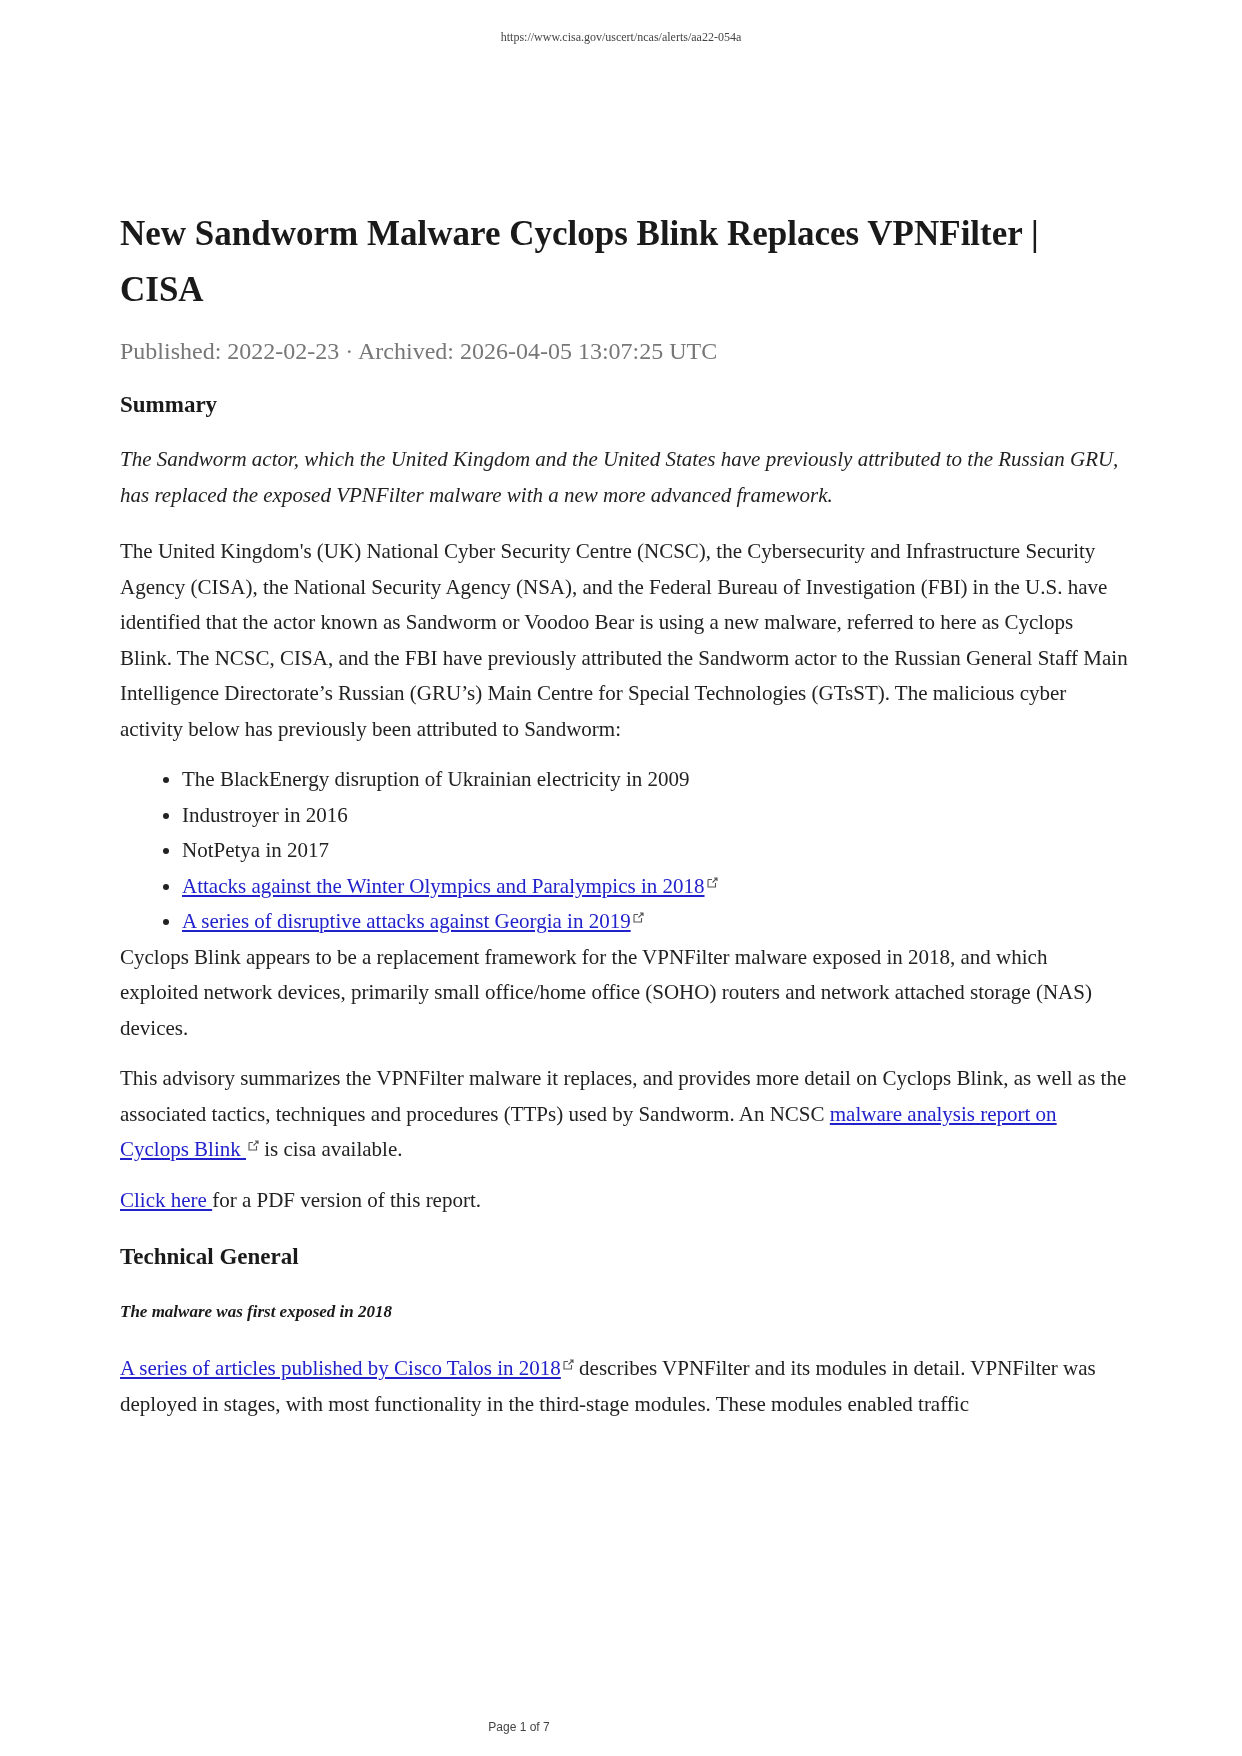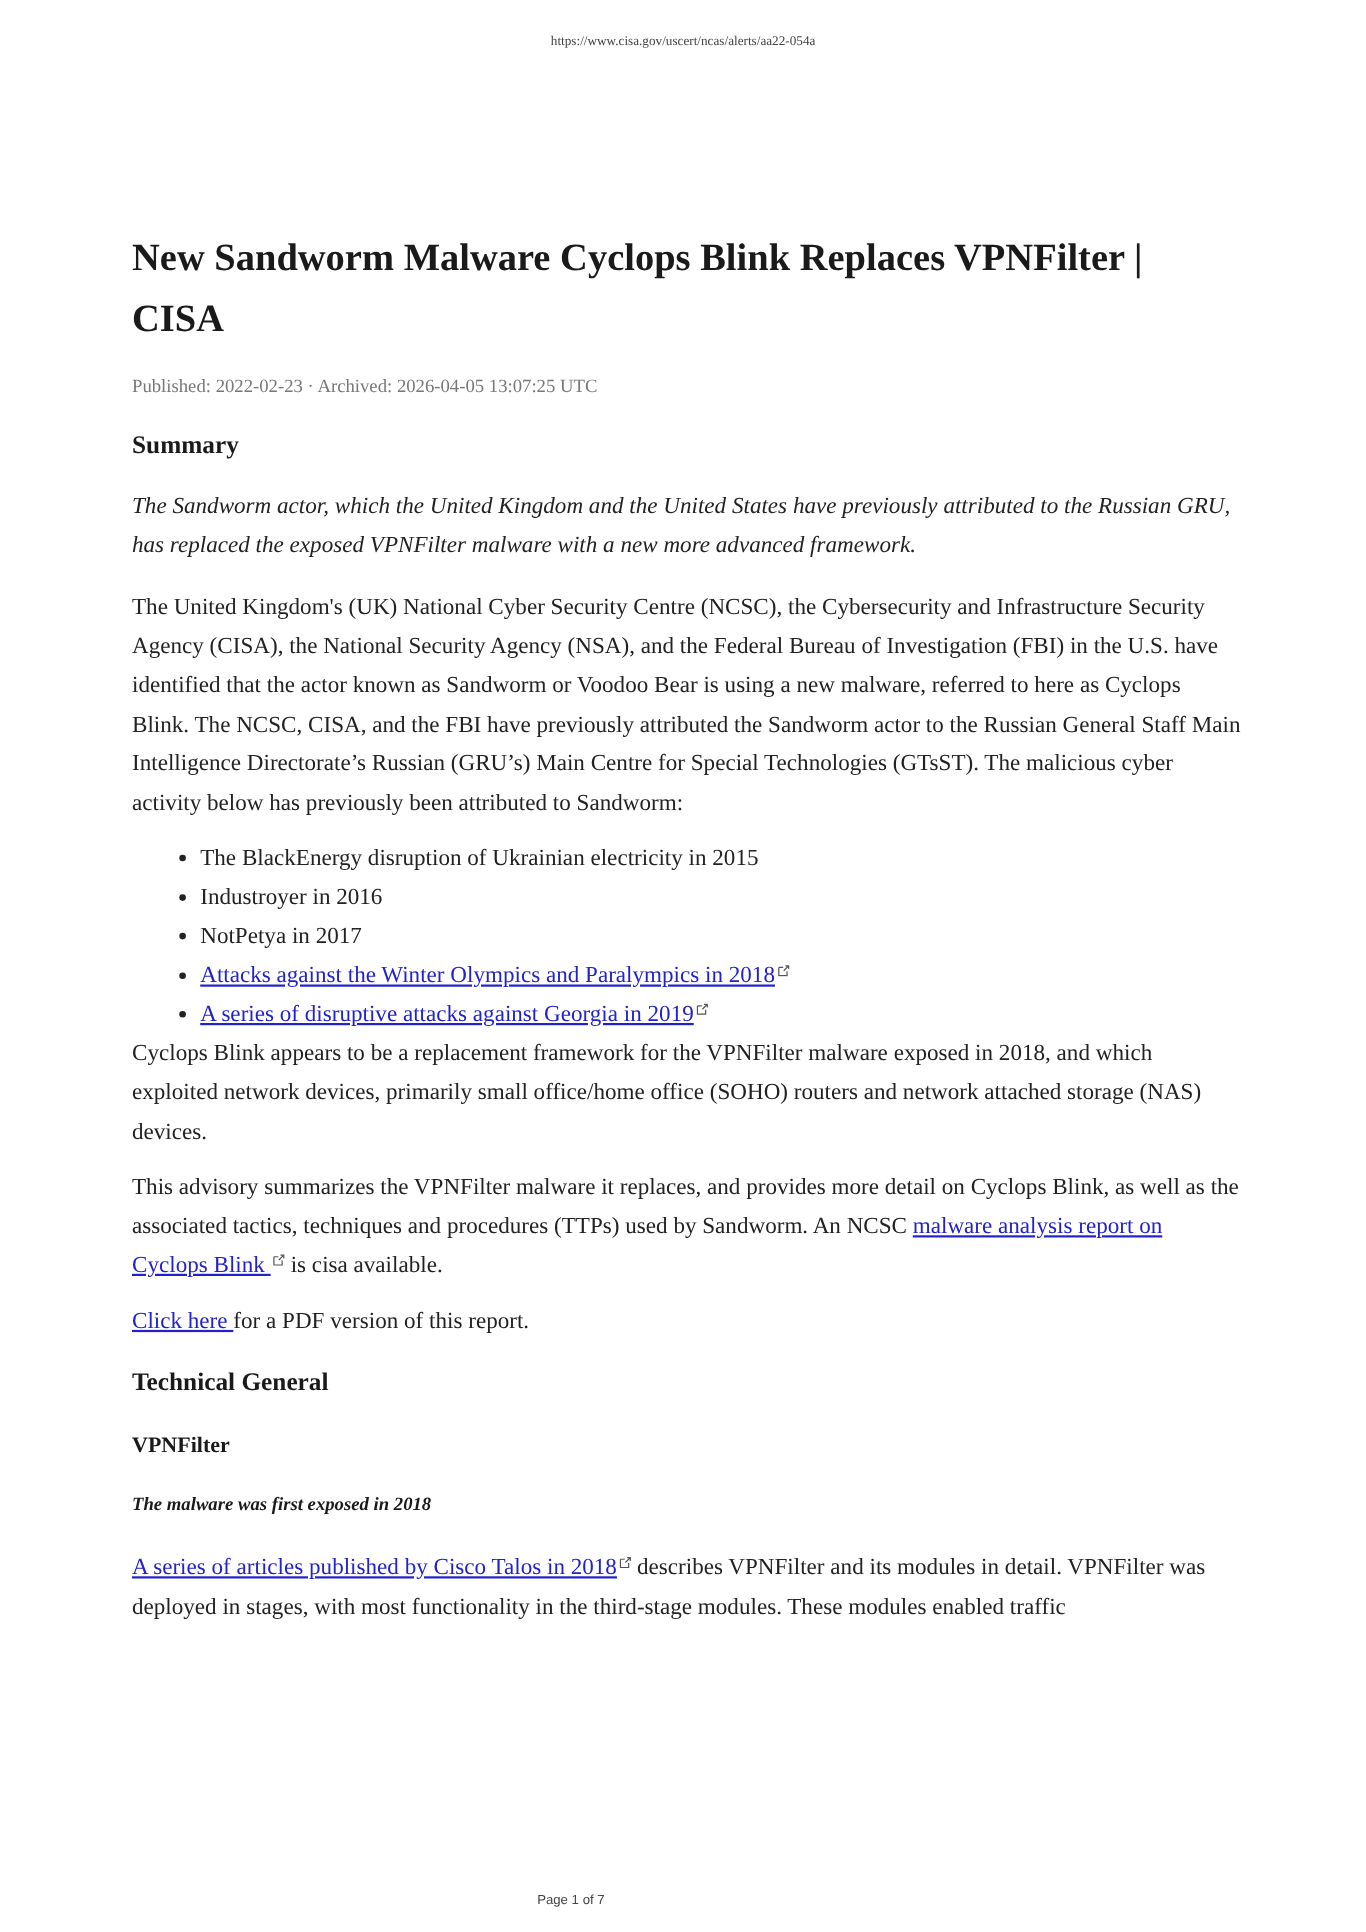--- a/index.html
+++ b/index.html
@@ -43,21 +43,21 @@
     }
     h1.title {
       margin: 0;
       font-size: 35px;
       line-height: 56px;
       font-weight: bold;
       color: #1a1a1a;
     }
     .meta {
       margin-top: 20px;
-      font-size: 17px;
+      font-size: 24px;
       color: #777777;
       line-height: 26px;
     }
     h2 {
       margin: 28px 0 0 0;
       font-size: 23px;
       line-height: 30px;
       font-weight: bold;
       color: #1a1a1a;
     }
@@ -116,21 +116,21 @@
   <h1 class="title">New Sandworm Malware Cyclops Blink Replaces VPNFilter | CISA</h1>
   <div class="meta">Published: 2022-02-23 · Archived: 2026-04-05 13:07:25 UTC</div>
 
   <h2 style="margin-top:26px;">Summary</h2>
 
   <p class="lead" style="margin-top:22px;">The Sandworm actor, which the United Kingdom and the United States have previously attributed to the Russian GRU, has replaced the exposed VPNFilter malware with a new more advanced framework.</p>
 
   <p style="margin-top:21px;">The United Kingdom's (UK) National Cyber Security Centre (NCSC), the Cybersecurity and Infrastructure Security Agency (CISA), the National Security Agency (NSA), and the Federal Bureau of Investigation (FBI) in the U.S. have identified that the actor known as Sandworm or Voodoo Bear is using a new malware, referred to here as Cyclops Blink. The NCSC, CISA, and the FBI have previously attributed the Sandworm actor to the Russian General Staff Main Intelligence Directorate’s Russian (GRU’s) Main Centre for Special Technologies (GTsST). The malicious cyber activity below has previously been attributed to Sandworm:</p>
 
   <ul style="margin-top:15px;">
-    <li><span>The BlackEnergy disruption of Ukrainian electricity in 2015</span></li>
+    <li><span>The BlackEnergy disruption of Ukrainian electricity in 2009</span></li>
     <li><span>Industroyer in 2016</span></li>
     <li><span>NotPetya in 2017</span></li>
     <li>
       <a href="#">Attacks against the Winter Olympics and Paralympics in 2018</a><span class="ext-icon"><svg width="11" height="11" viewBox="0 0 11 11">
             <path d="M1 2.5 H5 M1 2.5 V10 H8.5 V6" stroke="#555" stroke-width="1.1" fill="none"></path>
             <path d="M5.5 5.5 L10 1 M7 1 H10 V4" stroke="#555" stroke-width="1.1" fill="none"></path>
           </svg></span>
     </li>
     <li>
       <a href="#">A series of disruptive attacks against Georgia in 2019</a><span class="ext-icon"><svg width="11" height="11" viewBox="0 0 11 11">
@@ -149,21 +149,20 @@
         </svg></span><span> is cisa available.</span>
   </p>
 
 
   <p style="margin-top:15px;">
     <a href="#">Click here </a><span>for a PDF version of this report.</span>
   </p>
 
   <h2 style="margin-top:24px;">Technical General</h2>
 
-  <h3 style="margin-top:28px;">VPNFilter</h3>
 
   <h4 style="margin-top:28px;">The malware was first exposed in 2018</h4>
 
   <p style="margin-top:27px;">
     <a href="#">A series of articles published by Cisco Talos in 2018</a><span class="ext-icon"><svg width="11" height="11" viewBox="0 0 11 11">
           <path d="M1 2.5 H5 M1 2.5 V10 H8.5 V6" stroke="#555" stroke-width="1.1" fill="none"></path>
           <path d="M5.5 5.5 L10 1 M7 1 H10 V4" stroke="#555" stroke-width="1.1" fill="none"></path>
         </svg></span><span>  describes VPNFilter and its modules in detail. VPNFilter was deployed in stages, with most functionality in the third-stage modules. These modules enabled traffic</span>
   </p>
 </div>

